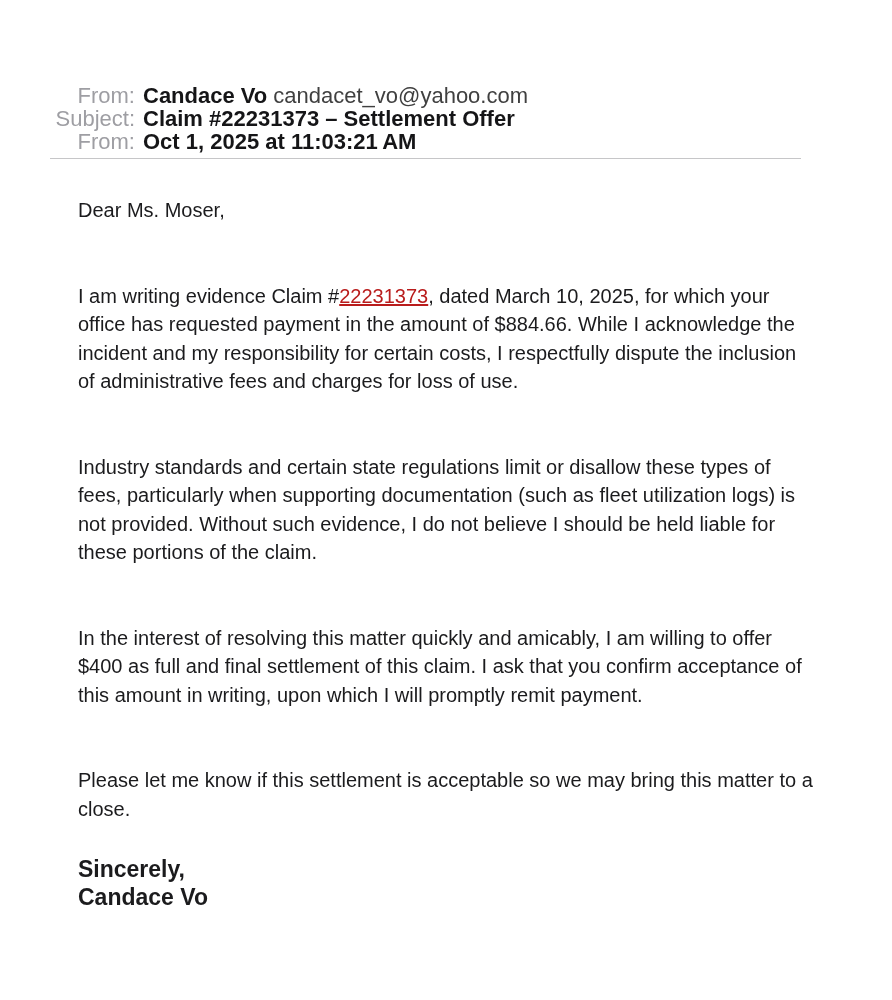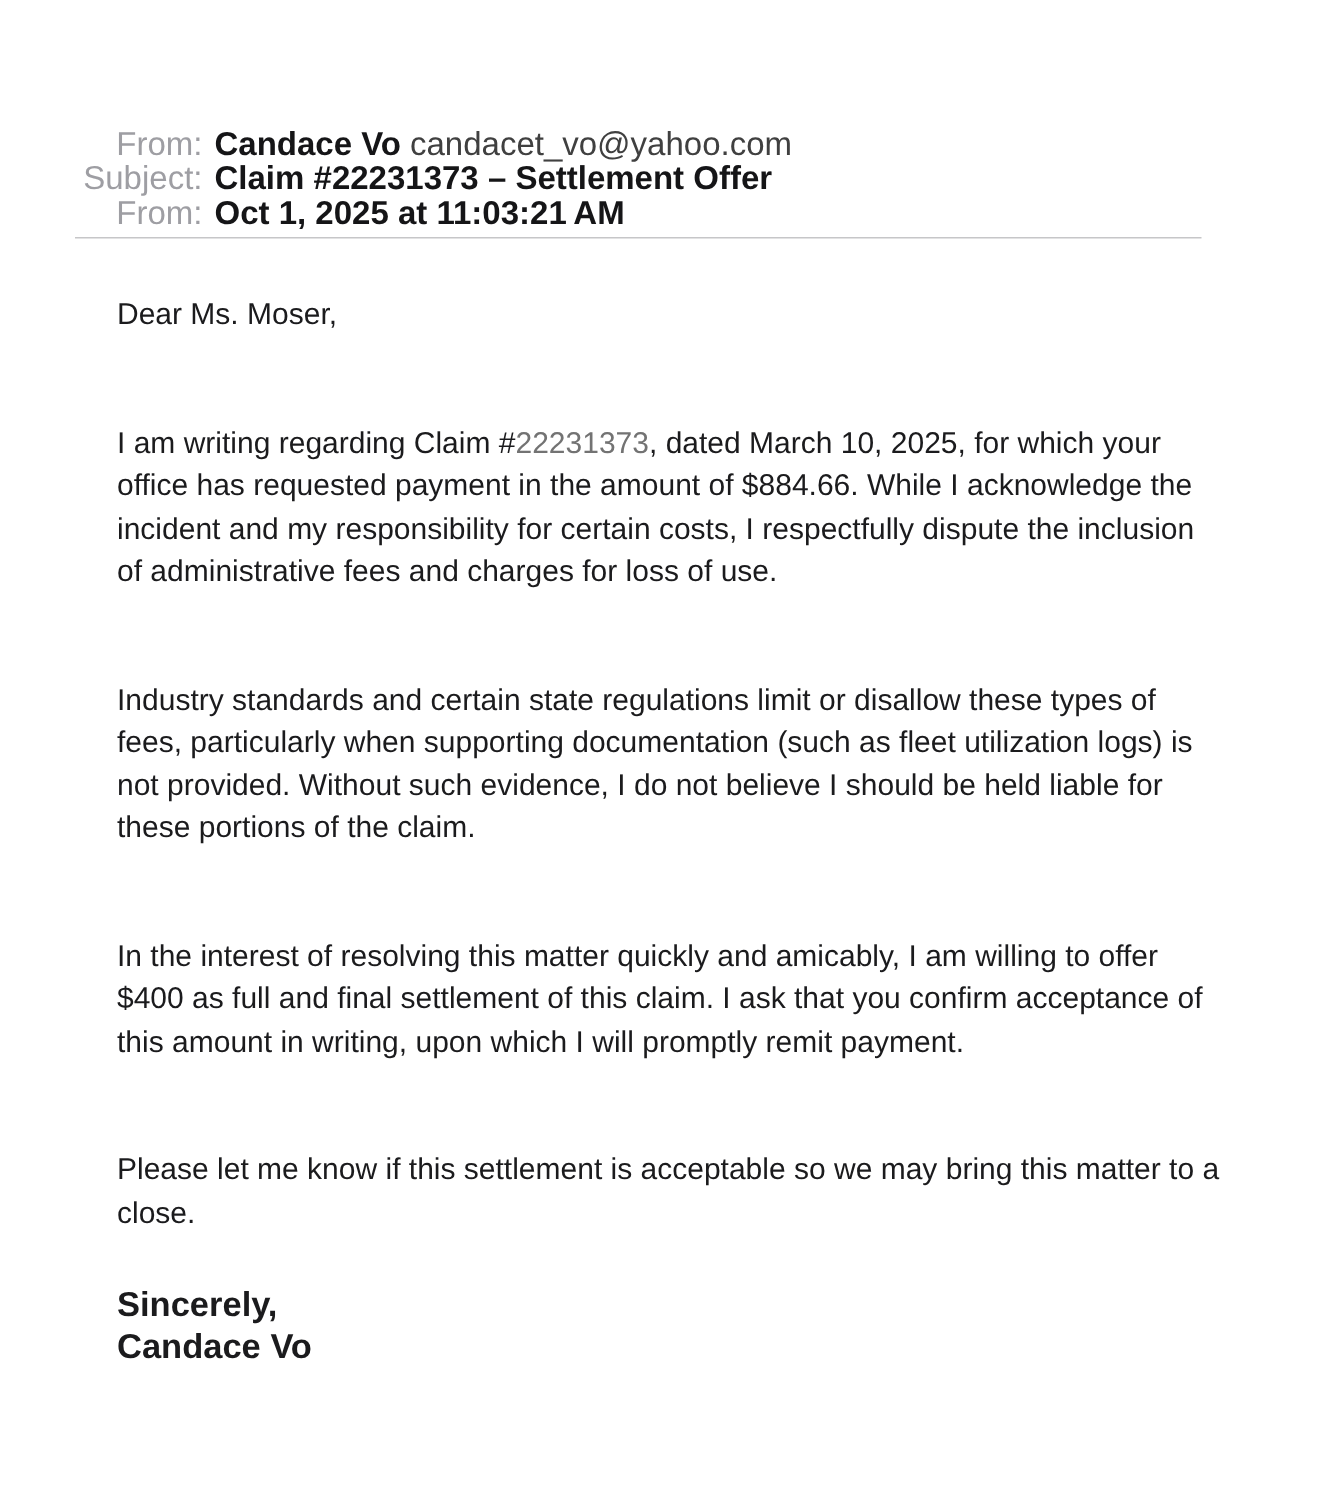--- a/index.html
+++ b/index.html
@@ -55,21 +55,22 @@
     line-height: 28.5px;
     color: #1b1b1d;
   }
   .salutation {
     margin-top: 37px;
   }
   .para {
     margin-top: 57px;
   }
   .claim-link {
-    color: #737373;
+    color: #b91c1c;
+    text-decoration: underline;
     cursor: pointer;
   }
   .closing-block {
     margin-top: 32px;
     font-size: 23px;
     line-height: 28px;
     font-weight: bold;
   }
 </style>
 </head>
@@ -91,21 +92,21 @@
       <span class="hlabel">From:</span>
       <span class="hval">Oct 1, 2025 at 11:03:21 AM</span>
     </div>
   </div>
 
   <hr class="separator">
 
   <div class="email-body">
     <div class="salutation">Dear Ms. Moser,</div>
 
-    <div class="para"><span>I am writing regarding Claim #</span><a class="claim-link">22231373</a><span>, dated March 10, 2025, for which your office has requested payment in the amount of $884.66. While I acknowledge the incident and my responsibility for certain costs, I respectfully dispute the inclusion of administrative fees and charges for loss of use.</span></div>
+    <div class="para"><span>I am writing evidence Claim #</span><a class="claim-link">22231373</a><span>, dated March 10, 2025, for which your office has requested payment in the amount of $884.66. While I acknowledge the incident and my responsibility for certain costs, I respectfully dispute the inclusion of administrative fees and charges for loss of use.</span></div>
 
     <div class="para">Industry standards and certain state regulations limit or disallow these types of fees, particularly when supporting documentation (such as fleet utilization logs) is not provided. Without such evidence, I do not believe I should be held liable for these portions of the claim.</div>
 
     <div class="para">In the interest of resolving this matter quickly and amicably, I am willing to offer $400 as full and final settlement of this claim. I ask that you confirm acceptance of this amount in writing, upon which I will promptly remit payment.</div>
 
     <div class="para">Please let me know if this settlement is acceptable so we may bring this matter to a close.</div>
 
     <div class="closing-block">
       <div>Sincerely,</div>
       <div>Candace Vo</div>

